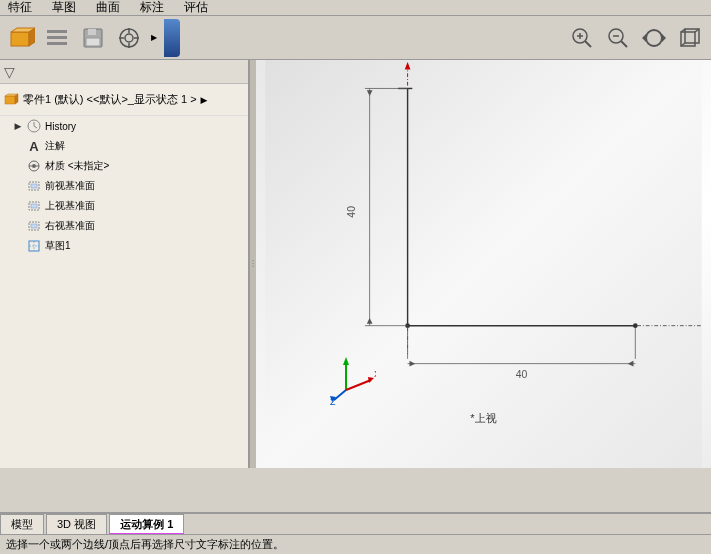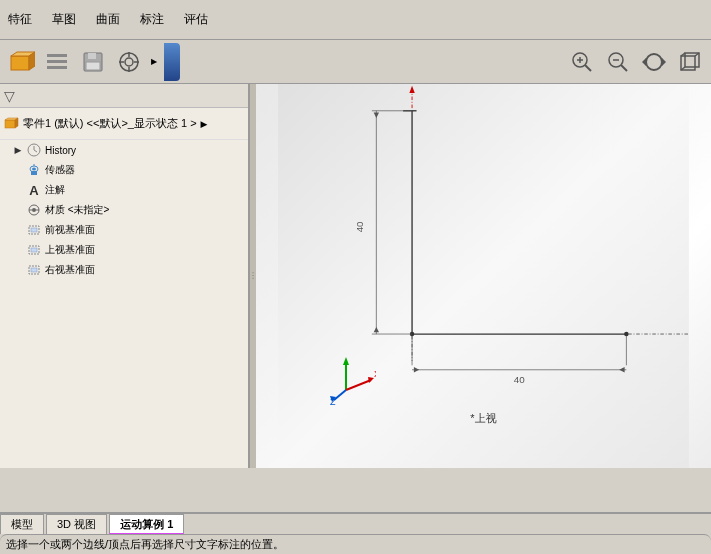--- a/index.html
+++ b/index.html
@@ -14,21 +14,21 @@
       flex-direction: column;
     }
 
     
     .menu-bar {
       display: flex;
       background: #d4d0c8;
       border-bottom: 1px solid #999;
       padding: 2px 4px;
       gap: 12px;
-      height: 40px;
+      height: 16px;
       align-items: center;
     }
     .menu-item {
       font-size: 12px;
       cursor: pointer;
       padding: 1px 4px;
       color: #000;
     }
 
     
@@ -208,21 +208,20 @@
 
     
     .status-bar {
       background: #d4d0c8;
       border-top: 1px solid #999;
       padding: 2px 6px;
       font-size: 11px;
       height: 20px;
       display: flex;
       align-items: center;
-      border-radius: 7px;
     }
   </style>
 </head>
 <body>
 
 <div class="menu-bar">
   <span class="menu-item">特征</span>
   <span class="menu-item">草图</span>
   <span class="menu-item">曲面</span>
   <span class="menu-item">标注</span>
@@ -328,33 +327,20 @@
         <span class="item-icon">
           <svg width="14" height="14" viewBox="0 0 14 14">
             <circle cx="7" cy="7" r="6" fill="none" stroke="#888" stroke-width="1"></circle>
             <line x1="7" y1="3" x2="7" y2="7" stroke="#888" stroke-width="1"></line>
             <line x1="7" y1="7" x2="10" y2="9" stroke="#888" stroke-width="1"></line>
           </svg>
         </span>
         <span class="item-label">History</span>
       </div>
 
-      <div class="tree-item">
-        <span class="indent" style="width:8px;"></span>
-        <span class="expand-btn" style="visibility:hidden;"></span>
-        <span class="item-icon">
-          <svg width="14" height="14" viewBox="0 0 14 14">
-            <rect x="4" y="8" width="6" height="4" fill="#4488cc"></rect>
-            <ellipse cx="7" cy="6" rx="4" ry="3" fill="none" stroke="#4488cc" stroke-width="1"></ellipse>
-            <ellipse cx="7" cy="6" rx="2" ry="1.5" fill="#4488cc"></ellipse>
-            <line x1="7" y1="1" x2="7" y2="3" stroke="#4488cc" stroke-width="1"></line>
-          </svg>
-        </span>
-        <span class="item-label">传感器</span>
-      </div>
 
       <div class="tree-item">
         <span class="indent" style="width:8px;"></span>
         <span class="expand-btn" style="visibility:hidden;"></span>
         <span class="item-icon" style="font-size:13px; font-weight:bold; color:#333;">A</span>
         <span class="item-label">注解</span>
       </div>
 
       <div class="tree-item">
         <span class="indent" style="width:8px;"></span>
@@ -400,20 +386,32 @@
         <span class="item-icon">
           <svg width="14" height="14" viewBox="0 0 14 14">
             <rect x="2" y="3" width="10" height="8" fill="none" stroke="#888" stroke-width="1" stroke-dasharray="2,1"></rect>
             <rect x="4" y="5" width="6" height="4" fill="#c8d8f0" stroke="#7799cc" stroke-width="0.5"></rect>
           </svg>
         </span>
         <span class="item-label">右视基准面</span>
       </div>
 
 
+      <div class="tree-item">
+        <span class="indent" style="width:8px;"></span>
+        <span class="expand-btn" style="visibility:hidden;"></span>
+        <span class="item-icon">
+          <svg width="14" height="14" viewBox="0 0 14 14">
+            <rect x="2" y="2" width="10" height="10" fill="none" stroke="#4488cc" stroke-width="1"></rect>
+            <line x1="2" y1="7" x2="12" y2="7" stroke="#4488cc" stroke-width="0.5" stroke-dasharray="2,1"></line>
+            <line x1="7" y1="2" x2="7" y2="12" stroke="#4488cc" stroke-width="0.5" stroke-dasharray="2,1"></line>
+          </svg>
+        </span>
+        <span class="item-label">草图1</span>
+      </div>
 
     </div>
   </div>
 
   <div class="resize-handle">
     <span style="font-size:8px; color:#777; line-height:1;">⋮</span>
   </div>
 
   <div class="canvas-area">
     <svg class="drawing-svg" viewBox="0 0 460 430" preserveAspectRatio="xMidYMid meet">

